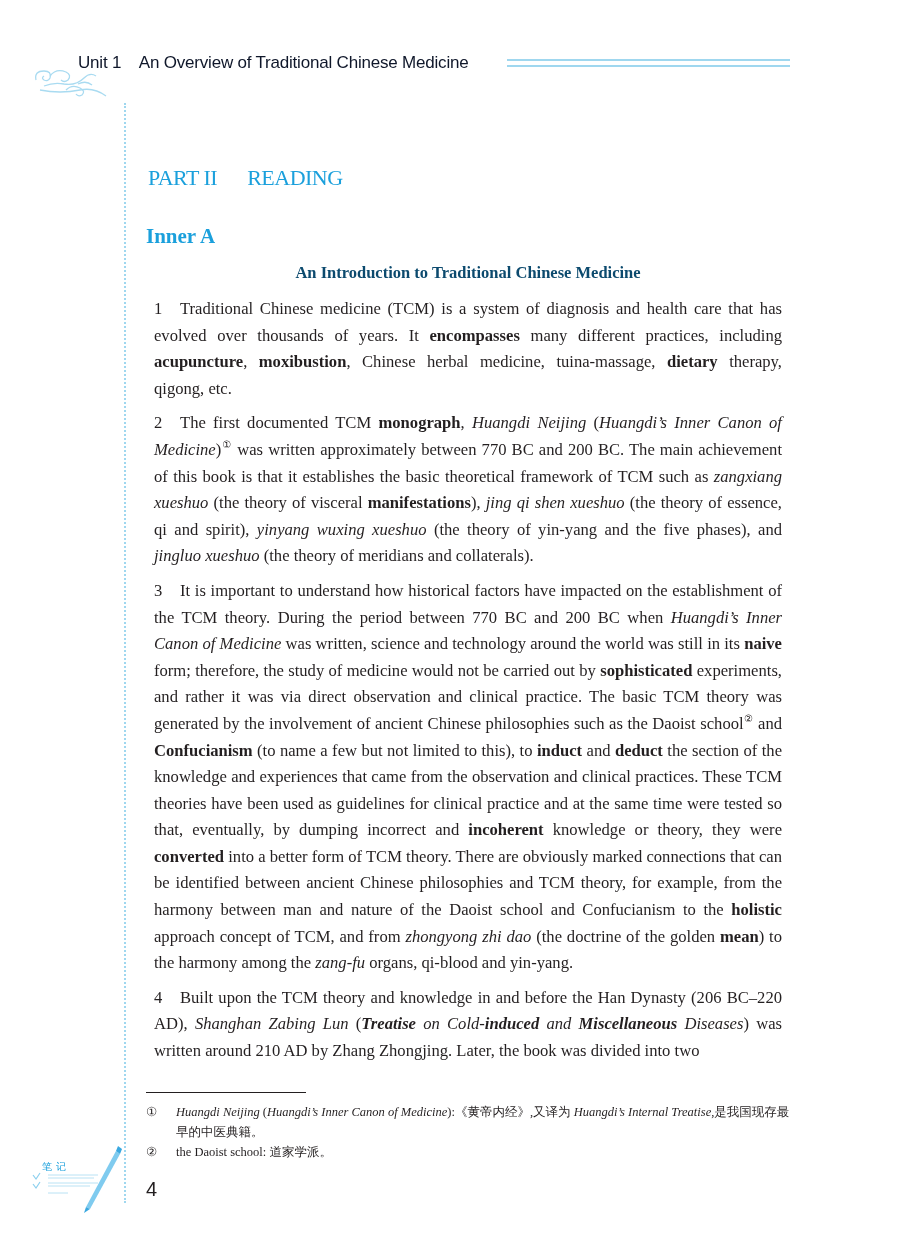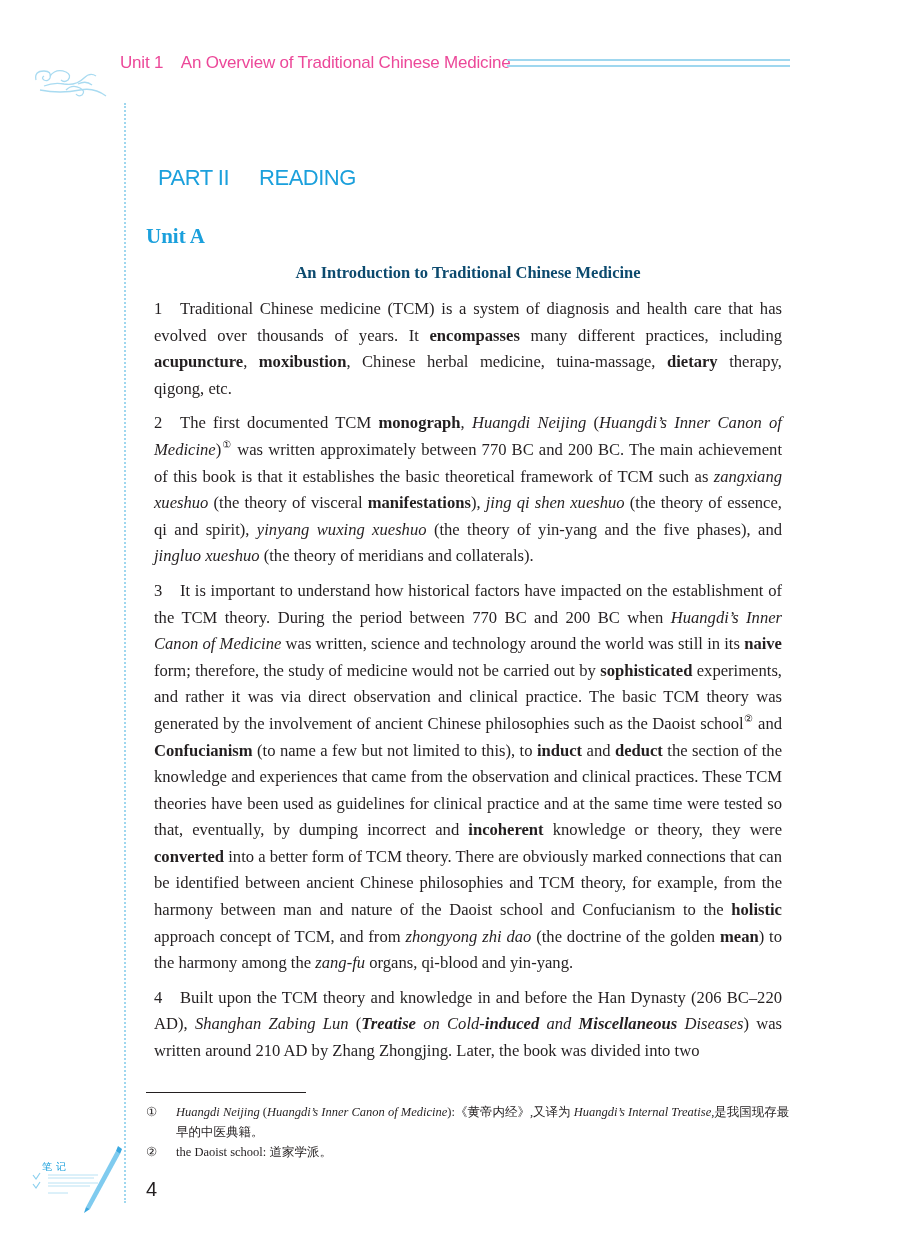--- a/index.html
+++ b/index.html
@@ -1,24 +1,24 @@
 <!DOCTYPE html>
 <html><head>
 <meta charset="utf-8">
 <style>
   html, body { margin: 0; padding: 0; background: #ffffff; }
   body { width: 900px; height: 1245px; position: relative; overflow: hidden; font-family: "Liberation Serif", serif; color: #231f20; }
   .header { position: absolute; left: 0; top: 40px; width: 900px; height: 60px; }
   .cloud { position: absolute; left: 30px; top: 20px; width: 80px; height: 40px; }
-  .unit-title { position: absolute; left: 78px; top: 13px; font-family: "Liberation Sans", sans-serif; font-size: 17px; color: #ec4899; white-space: nowrap; letter-spacing: -0.2px; margin-left: 42px; }
+  .unit-title { position: absolute; left: 78px; top: 13px; font-family: "Liberation Sans", sans-serif; font-size: 17px; color: #0f172a; white-space: nowrap; letter-spacing: -0.2px; }
   .unit-title .num { margin-right: 14px; }
   .hlines { position: absolute; left: 507px; top: 19px; width: 283px; height: 8px; }
   .hlines div { height: 2px; background: #9fd7ef; margin-bottom: 4px; }
   .vdots { position: absolute; left: 124px; top: 103px; width: 0; height: 1100px; border-left: 2px dotted #9fd7ef; }
-  .part-title { position: absolute; left: 158px; top: 165px; font-family: Liberation Sans, sans-serif; font-size: 22px; color: #1ba0dc; letter-spacing: -0.5px; white-space: nowrap; }
+  .part-title { position: absolute; left: 148px; top: 165px; font-family: Liberation Serif, serif; font-size: 22px; color: #1ba0dc; letter-spacing: -0.5px; white-space: nowrap; }
   .part-title .gap { display: inline-block; width: 30px; }
   .text-label { position: absolute; left: 146px; top: 224px; font-family: "Liberation Serif", serif; font-weight: bold; font-size: 21px; color: #1ba0dc; }
   .article-title { position: absolute; left: 146px; width: 644px; top: 263px; text-align: center; font-family: "Liberation Serif", serif; font-weight: bold; font-size: 16.5px; color: #0c4a6e; }
   .body { position: absolute; left: 146px; top: 288px; width: 644px; font-size: 16.6px; line-height: 26.6px; text-align: justify; }
   .body p { margin: 8px; }
   .pnum { display: inline-block; width: 26px; }
   .body sup { font-size: 10px; line-height: 0; vertical-align: 7px; }
   .fn-rule { position: absolute; left: 146px; top: 1092px; width: 160px; height: 1px; background: #231f20; }
   .footnotes { position: absolute; left: 146px; top: 1102px; width: 644px; font-size: 12.5px; line-height: 20px; }
   .fn { position: relative; padding-left: 30px; }
@@ -50,21 +50,21 @@
       <div></div>
     </div>
 </div>
 
 <div class="vdots"></div>
 
 <div class="part-title">
   <span>PART II</span><span class="gap"></span><span>READING</span>
 </div>
 
-<div class="text-label">Unit A</div>
+<div class="text-label">Inner A</div>
 <div class="article-title">An Introduction to Traditional Chinese Medicine</div>
 
 <div class="body" id="body">
     <p><span class="pnum">1</span>Traditional Chinese medicine (TCM) is a system of diagnosis and health care that has evolved over thousands of years. It <span style="font-weight: bold;">encompasses</span> many different practices, including <span style="font-weight: bold;">acupuncture</span>, <span style="font-weight: bold;">moxibustion</span>, Chinese herbal medicine, tuina-massage, <span style="font-weight: bold;">dietary</span> therapy, qigong, etc.</p>
     <p><span class="pnum">2</span>The first documented TCM <span style="font-weight: bold;">monograph</span>, <span style="font-style: italic;">Huangdi Neijing</span> (<span style="font-style: italic;">Huangdi’s Inner Canon of Medicine</span>)<sup>①</sup> was written approximately between 770 BC and 200 BC. The main achievement of this book is that it establishes the basic theoretical framework of TCM such as <span style="font-style: italic;">zangxiang xueshuo</span> (the theory of visceral <span style="font-weight: bold;">manifestations</span>), <span style="font-style: italic;">jing qi shen xueshuo</span> (the theory of essence, qi and spirit), <span style="font-style: italic;">yinyang wuxing xueshuo</span> (the theory of yin-yang and the five phases), and <span style="font-style: italic;">jingluo xueshuo</span> (the theory of meridians and collaterals).</p>
     <p><span class="pnum">3</span>It is important to understand how historical factors have impacted on the establishment of the TCM theory. During the period between 770 BC and 200 BC when <span style="font-style: italic;">Huangdi’s Inner Canon of Medicine</span> was written, science and technology around the world was still in its <span style="font-weight: bold;">naive</span> form; therefore, the study of medicine would not be carried out by <span style="font-weight: bold;">sophisticated</span> experiments, and rather it was via direct observation and clinical practice. The basic TCM theory was generated by the involvement of ancient Chinese philosophies such as the Daoist school<sup>②</sup> and <span style="font-weight: bold;">Confucianism</span> (to name a few but not limited to this), to <span style="font-weight: bold;">induct</span> and <span style="font-weight: bold;">deduct</span> the section of the knowledge and experiences that came from the observation and clinical practices. These TCM theories have been used as guidelines for clinical practice and at the same time were tested so that, eventually, by dumping incorrect and <span style="font-weight: bold;">incoherent</span> knowledge or theory, they were <span style="font-weight: bold;">converted</span> into a better form of TCM theory. There are obviously marked connections that can be identified between ancient Chinese philosophies and TCM theory, for example, from the harmony between man and nature of the Daoist school and Confucianism to the <span style="font-weight: bold;">holistic</span> approach concept of TCM, and from <span style="font-style: italic;">zhongyong zhi dao</span> (the doctrine of the golden <span style="font-weight: bold;">mean</span>) to the harmony among the <span style="font-style: italic;">zang-fu</span> organs, qi-blood and yin-yang.</p>
     <p><span class="pnum">4</span>Built upon the TCM theory and knowledge in and before the Han Dynasty (206 BC–220 AD), <span style="font-style: italic;">Shanghan Zabing Lun</span> (<span style="font-weight: bold; font-style: italic;">Treatise</span><span style="font-style: italic;"> on Cold-</span><span style="font-weight: bold; font-style: italic;">induced</span><span style="font-style: italic;"> and </span><span style="font-weight: bold; font-style: italic;">Miscellaneous</span><span style="font-style: italic;"> Diseases</span>) was written around 210 AD by Zhang Zhongjing. Later, the book was divided into two</p>
   </div>
 
 <div class="fn-rule"></div>

